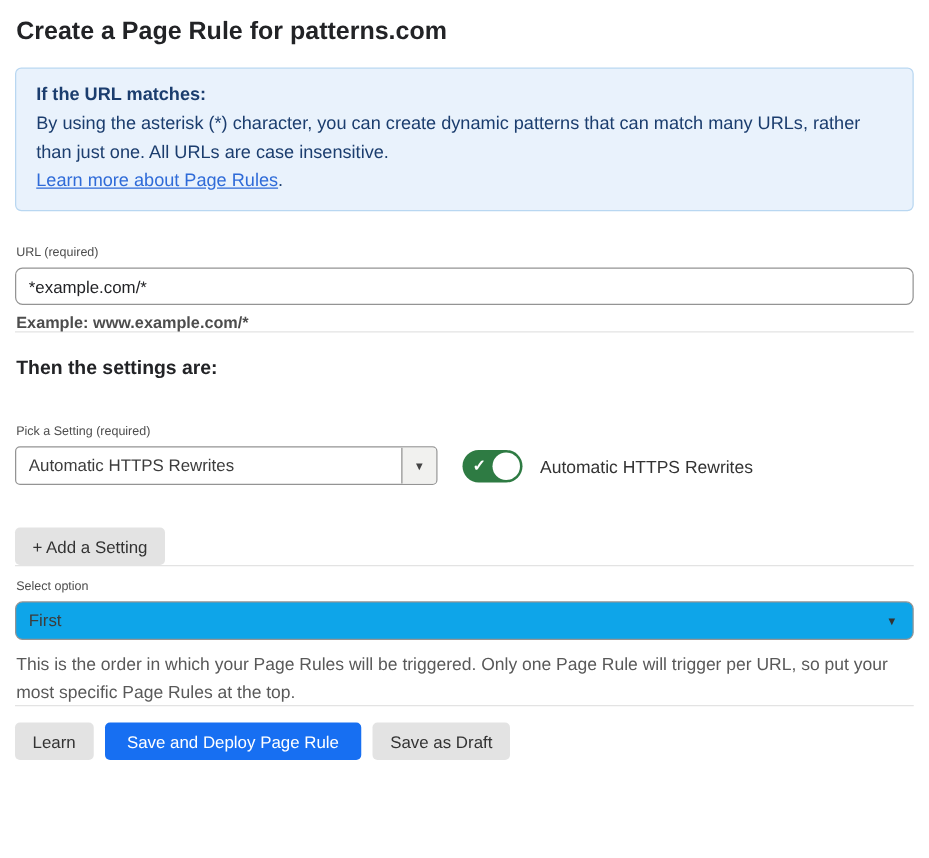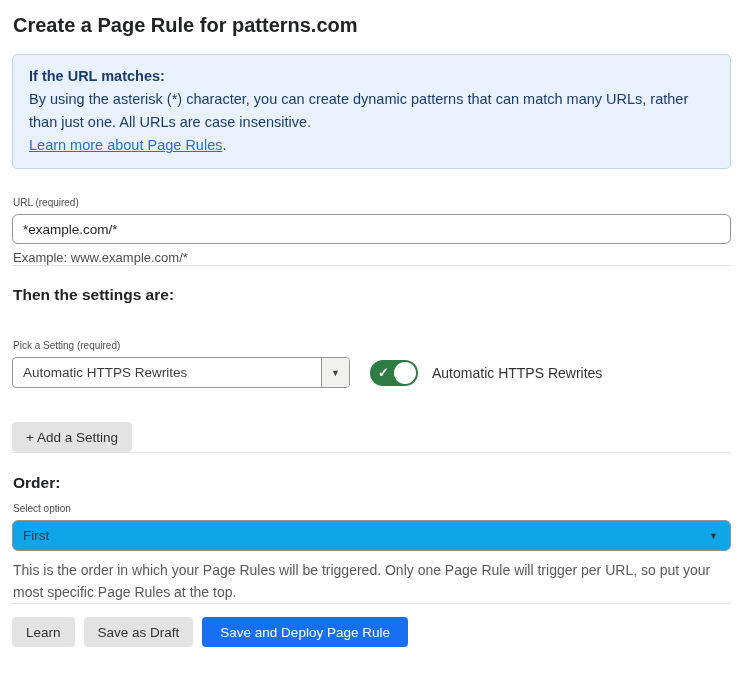--- a/index.html
+++ b/index.html
@@ -64,20 +64,21 @@
     font-size: 13.5px;
     font-family: "Liberation Sans", sans-serif;
     color: var(--text_dark);
     outline: none;
     background: #fff;
   }
   .helper-text {
     font-size: 13px;
     color: var(--text_label);
     margin: 6px 0 0 1px;
+    font-weight: bold;
   }
 
   hr.divider {
     border: none;
     border-top: 1px solid var(--divider);
     margin: 0;
   }
   .divider-1 { margin-top: 16px; }
   .divider-2 { margin-top: 14px; }
   .divider-3 { margin-top: 27px; }
@@ -251,32 +252,31 @@
         <span class="knob"></span>
       </span>
       <span class="toggle-label">Automatic HTTPS Rewrites</span>
     </div>
   </div>
 
   <button class="btn add-setting-btn">+ Add a Setting</button>
 
   <hr class="divider divider-2">
 
-  <div class="section-heading order-heading">Order:</div>
 
   <div class="field-label order-label">Select option</div>
 
   <div class="order-select">
     <span class="select-value">First</span>
     <span class="select-arrow">▼</span>
   </div>
 
   <div class="order-helper">This is the order in which your Page Rules will be triggered. Only one Page Rule will trigger per URL, so put your most specific Page Rules at the top.</div>
 
   <hr class="divider divider-3">
 
   <div class="footer-actions">
     <button class="btn">Learn</button>
+    <button class="btn primary-btn">Save and Deploy Page Rule</button>
     <button class="btn">Save as Draft</button>
-    <button class="btn primary-btn">Save and Deploy Page Rule</button>
   </div>
 
 </div>
 
 </body></html>

